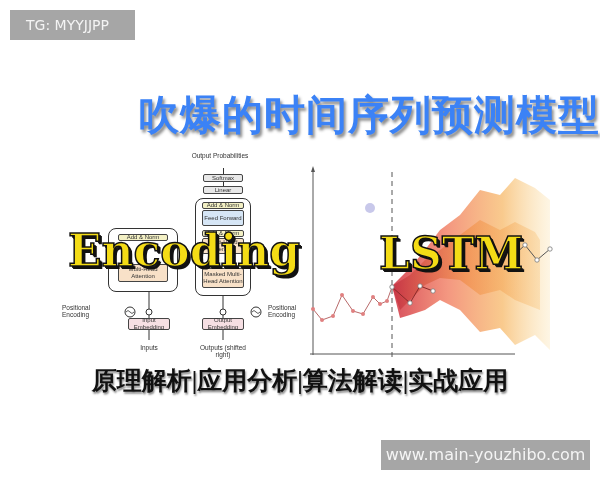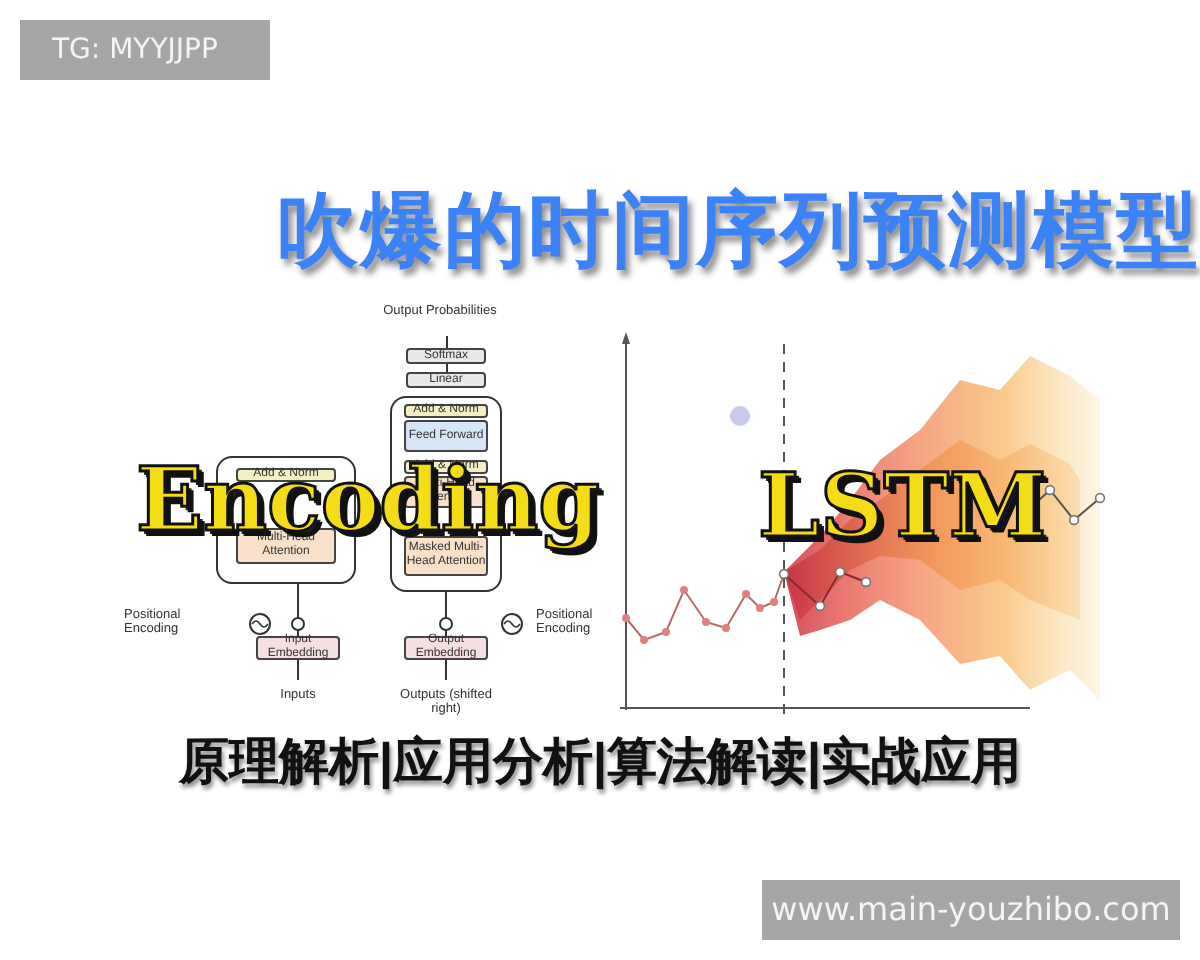--- a/index.html
+++ b/index.html
@@ -11,21 +11,21 @@
     .wm-bottom { left: 381px; top: 440px; width: 209px; height: 30px; font-size: 16px; line-height: 30px; text-align: center; }
 
     .main-title {
       position: absolute; left: 0; width: 600px; top: 88px; text-align: right;
       font-family: "DejaVu Serif", serif; font-weight: bold; font-size: 41px; color: #3b82f6;
       letter-spacing: 1px;
       text-shadow: 2px 3px 3px rgba(0,0,0,0.45);
     }
     .subtitle {
       position: absolute; left: 0; width: 600px; top: 364px; text-align: center;
-      font-family: Liberation Sans, sans-serif; font-weight: bold; font-size: 25px; color: #111;
+      font-family: Liberation Serif, serif; font-weight: bold; font-size: 25px; color: #111;
       text-shadow: 1px 2px 2px rgba(0,0,0,0.45);
     }
 
     
     .diagram { position: absolute; left: 60px; top: 150px; width: 250px; height: 210px; }
     .blk { position: absolute; border: 1px solid #444; border-radius: 2px; font-size: 6px; color: #333; text-align: center; line-height: 1.1; display: flex; align-items: center; justify-content: center; }
     .blk.gray { background: #e8e8e8; }
     .blk.yellow { background: #f3f0c4; }
     .blk.blue { background: #d6e6f6; }
     .blk.peach { background: #f8e1c8; }

